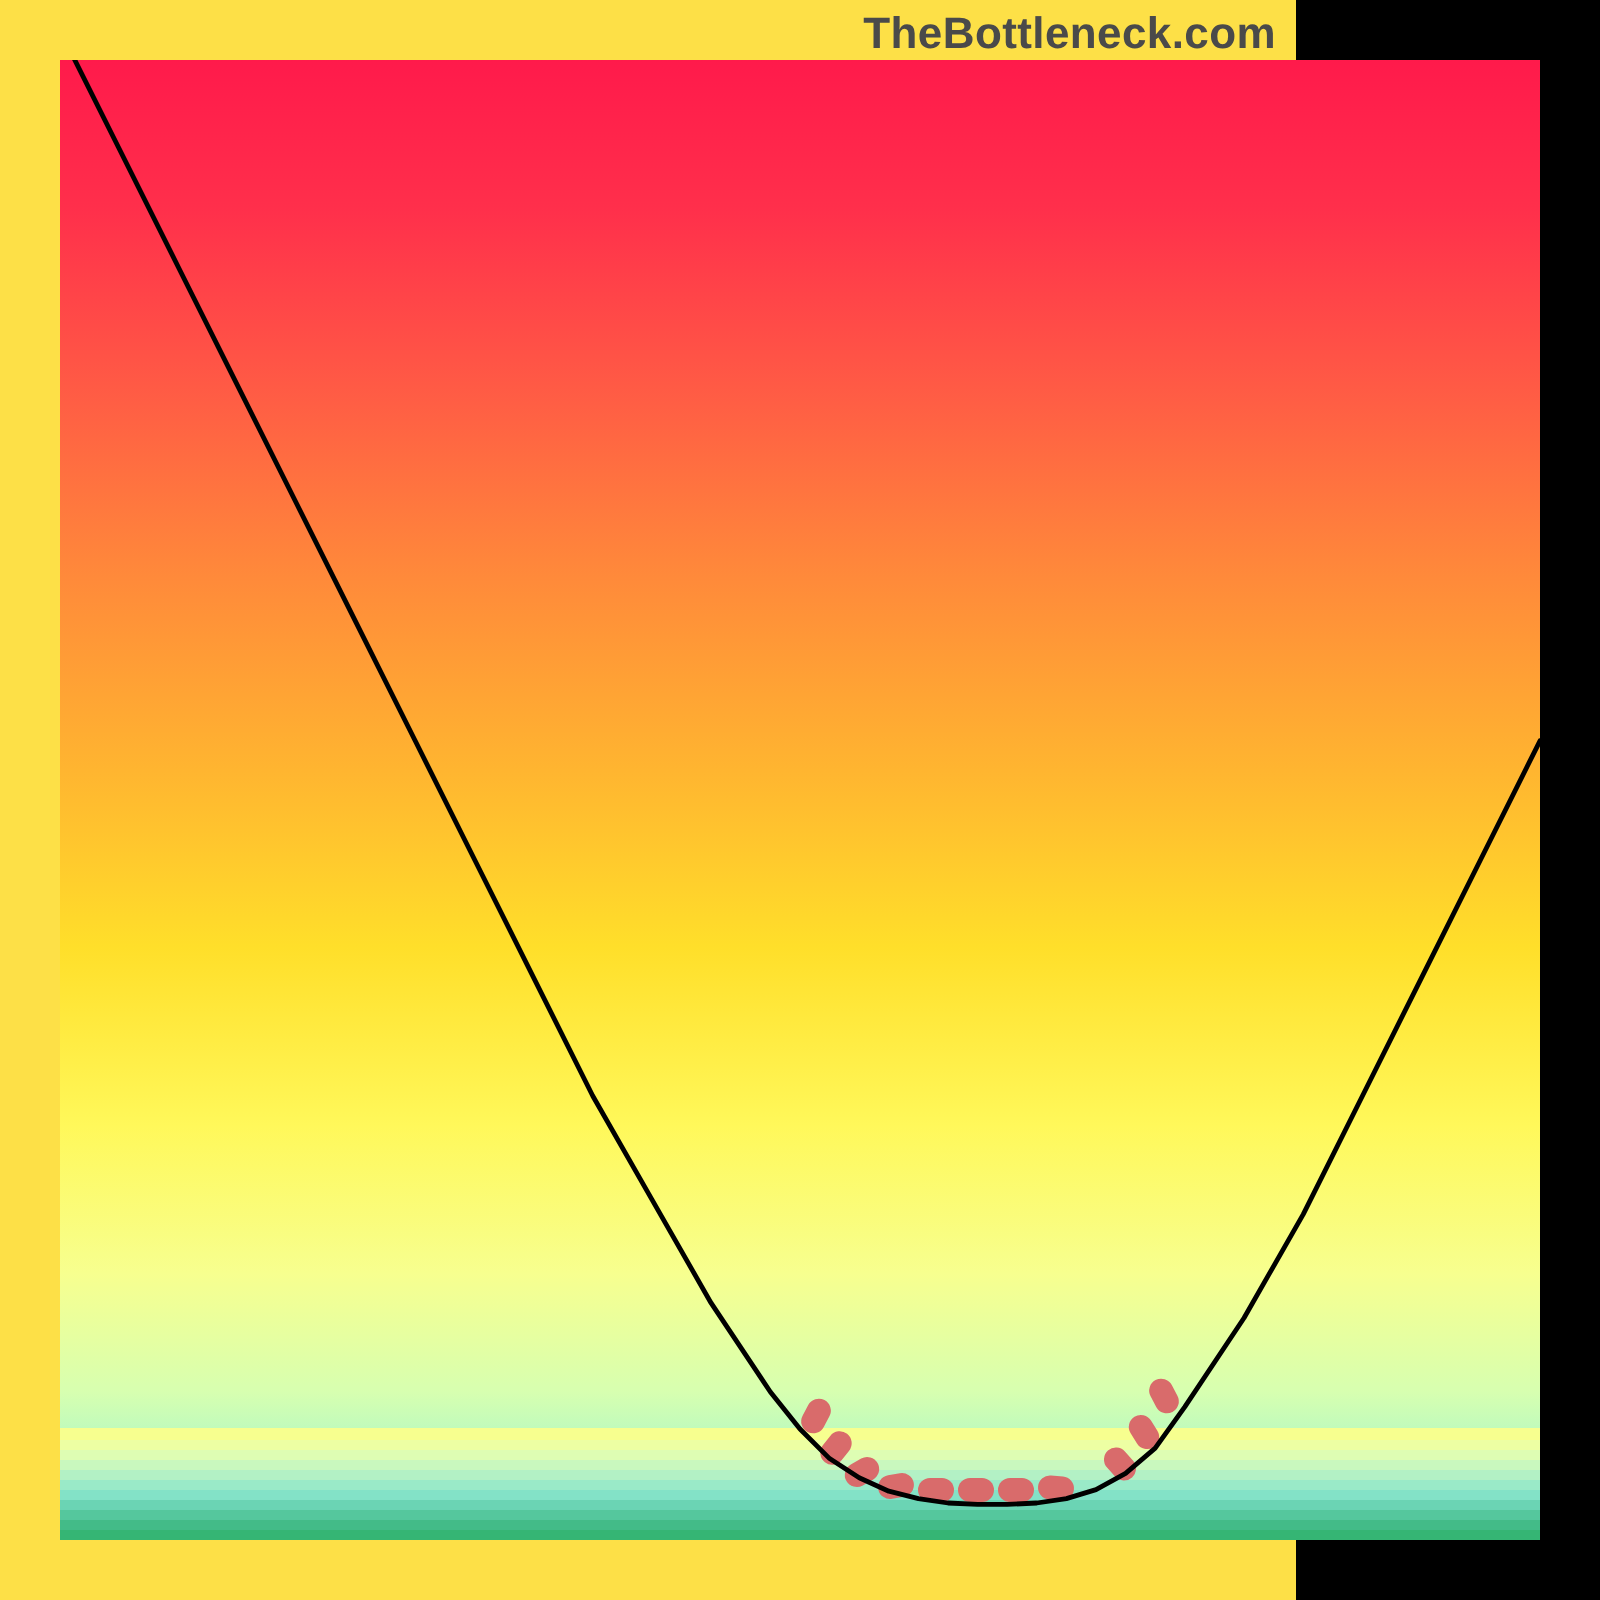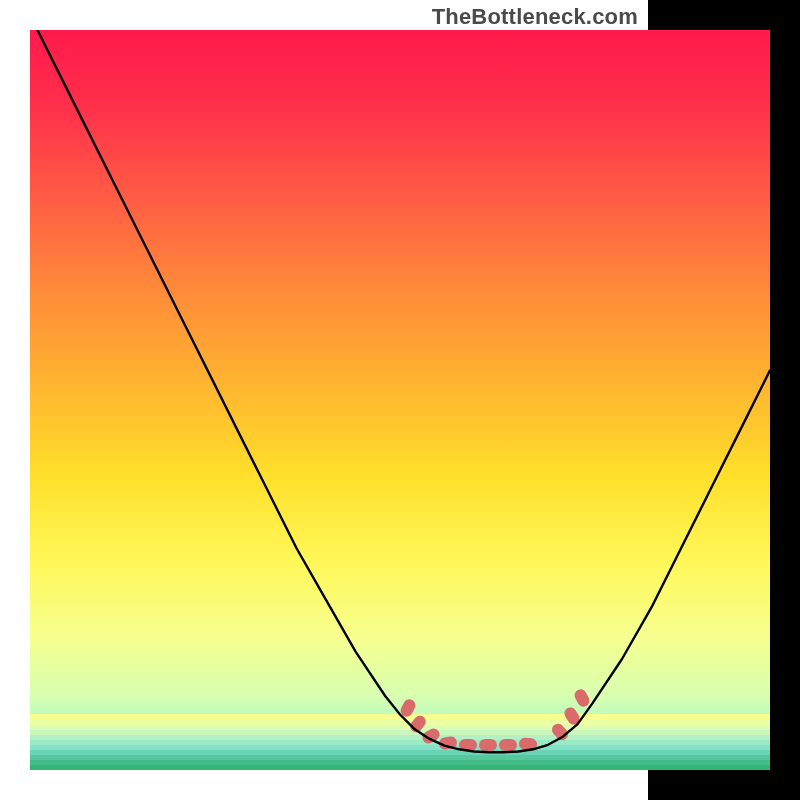--- a/index.html
+++ b/index.html
@@ -7,21 +7,21 @@
     padding: 0;
     width: 800px;
     height: 800px;
     background: #000;
     font-family: Arial, Helvetica, sans-serif;
   }
   .frame {
     position: relative;
     width: 648px;
     height: 800px;
-    background: #ffffff;
+    background: #fde047;
   }
   .watermark {
     position: absolute;
     top: 4px;
     right: 10px;
     color: #4a4a4a;
     font-size: 22px;
     font-weight: bold;
     letter-spacing: 0.2px;
     z-index: 30;

